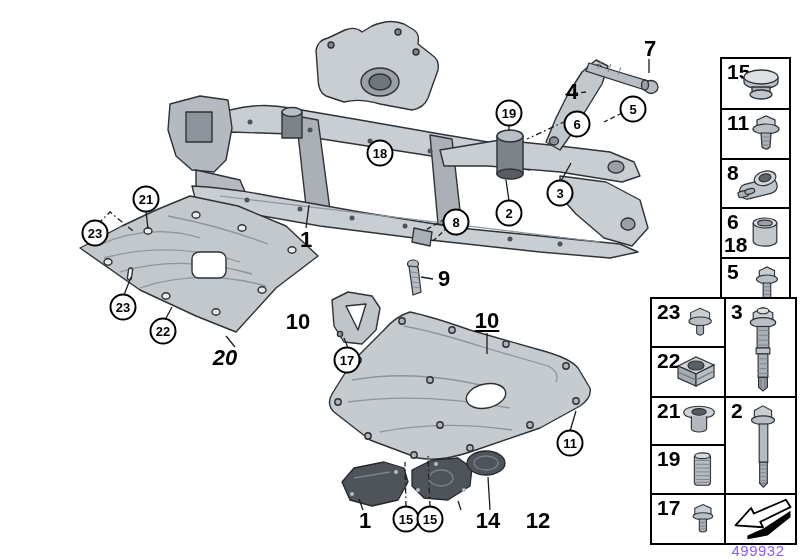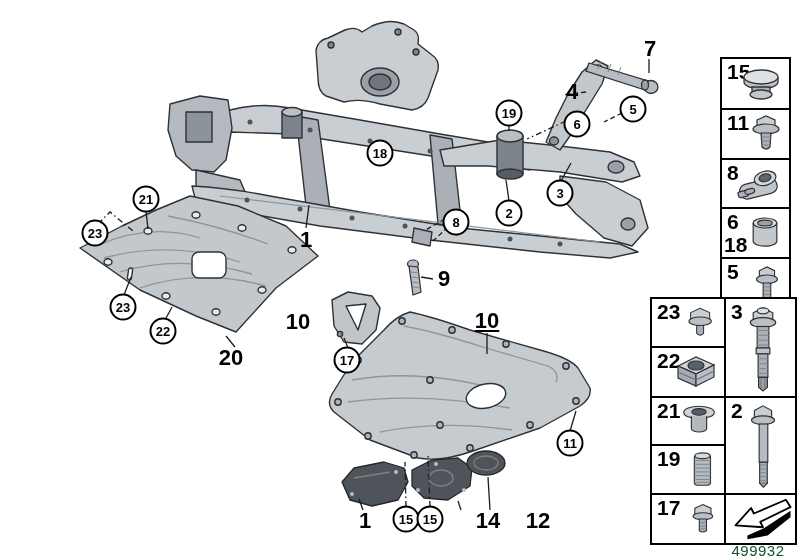--- a/index.html
+++ b/index.html
@@ -17,21 +17,21 @@
 
   
   table.ptable{position:absolute;border-collapse:collapse;background:#fff;table-layout:fixed}
   table.ptable td{border:2px solid #000;padding:0;vertical-align:middle;position:relative;background:#fff}
   .cell{position:relative;width:100%;height:100%;display:flex;align-items:center;
         justify-content:flex-end;padding:2px 4px;box-sizing:border-box}
   .cell.center{justify-content:center;padding-right:0}
   .cnum{position:absolute;top:2px;left:5px;font-weight:bold;font-size:21px;line-height:1;color:#000}
   .cnum2{position:absolute;top:25px;left:2px;font-weight:bold;font-size:21px;line-height:1;color:#000}
   .partnum{position:absolute;left:716px;top:542px;width:84px;text-align:center;
-           font-size:15px;color:#14532d;letter-spacing:.5px}
+           font-size:15px;color:#8b5cf6;letter-spacing:.5px}
 </style>
 </head>
 <body>
 
 <div class="stage">
 
 <svg class="art" width="800" height="560" viewBox="0 0 800 560">
   <defs></defs>
 
   <g stroke="#2e3236" stroke-width="1.4" fill="#c9ced3" stroke-linejoin="round">
@@ -209,21 +209,21 @@
       <div class="co" style="left: 380px; top: 153px;">18</div>
       <div class="co" style="left: 560px; top: 193px;">3</div>
       <div class="co" style="left: 509px; top: 213px;">2</div>
       <div class="co" style="left: 456px; top: 222px;">8</div>
       <div class="pn" style="left: 306px; top: 240px;">1</div>
       <div class="pn" style="left: 444px; top: 279px;">9</div>
       <div class="co" style="left: 146px; top: 199px;">21</div>
       <div class="co" style="left: 95px; top: 233px;">23</div>
       <div class="co" style="left: 123px; top: 307px;">23</div>
       <div class="co" style="left: 163px; top: 331px;">22</div>
-      <div class="pn" style="left: 231px; top: 358px;">20</div>
+      <div class="pn" style="left: 225px; top: 358px; font-style: italic;">20</div>
       <div class="pn" style="left: 298px; top: 322px;">10</div>
       <div class="co" style="left: 347px; top: 360px;">17</div>
       <div class="pn" style="left: 487px; top: 321px; text-decoration: underline;">10</div>
       <div class="co" style="left: 570px; top: 443px;">11</div>
       <div class="pn" style="left: 365px; top: 521px;">1</div>
       <div class="co" style="left: 406px; top: 519px;">15</div>
       <div class="co" style="left: 430px; top: 519px;">15</div>
       <div class="pn" style="left: 488px; top: 521px;">14</div>
       <div class="pn" style="left: 490px; top: 521px; margin-left: 48px;">12</div>
     </div>

